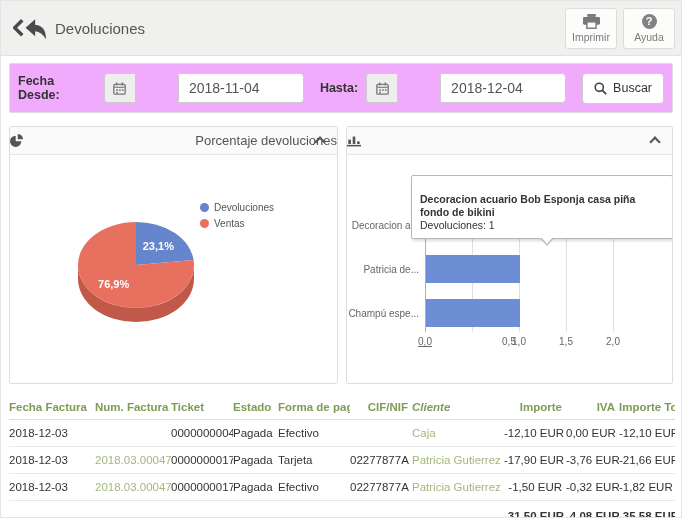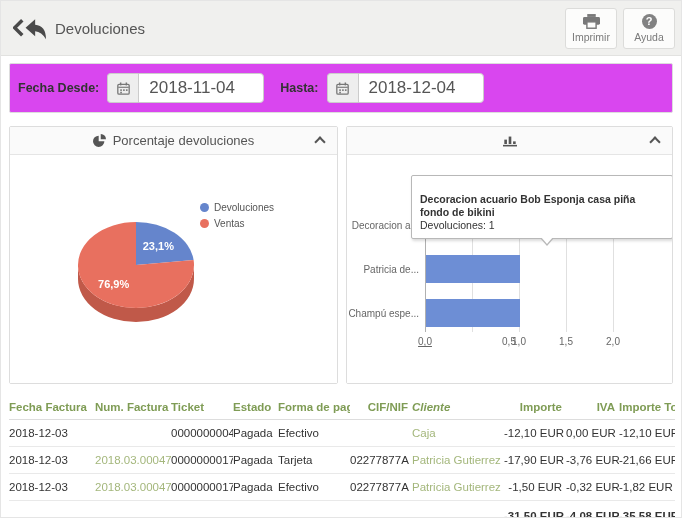--- a/index.html
+++ b/index.html
@@ -12,36 +12,36 @@
   .back-btn { width:34px; height:26px; margin:2px 8px 0 2px; cursor:pointer; flex:0 0 auto; }
   .page-title { font-size:15px; font-weight:400; color:#555; }
   .topbar-actions { position:absolute; right:6px; top:7px; display:flex; gap:6px; }
   .tool-btn { width:52px; height:41px; background:#fcfcfb; border:1px solid #dcdcda; border-radius:3px;
               display:flex; flex-direction:column; align-items:center; justify-content:center; gap:2px;
               font-size:10.5px; color:#7a7a7a; cursor:pointer; }
   .help-circle { width:15px; height:15px; border-radius:50%; background:#828282; color:#fff;
                  font-size:11px; font-weight:bold; line-height:15px; text-align:center; }
 
   
-  .filterbar { margin:7px 8px 0; height:50px; background:#d946ef; border:1px solid #ddd; border-radius:2px;
+  .filterbar { margin:7px 8px 0; height:50px; background:#f0abfc; border:1px solid #ddd; border-radius:2px;
                display:flex; align-items:center; padding:0 8px; }
   .filter-label { font-size:12.5px; font-weight:bold; color:#333; margin-right:8px; }
   .input-group { display:flex; margin-right:16px; }
   .input-addon { width:31px; height:30px; background:#eee; border:1px solid #ccc; border-right:none;
                  border-radius:4px 0 0 4px; display:flex; align-items:center; justify-content:center; cursor:pointer; }
   .date-input { width:126px; height:30px; border:1px solid #ccc; border-radius:0 4px 4px 0;
-                font-size:17px; color:#555; padding:0 10px; font-family:inherit; }
+                font-size:14px; color:#555; padding:0 10px; font-family:inherit;margin-left:43px; }
   .search-btn { height:31px; padding:0 11px; background:#fff; border:1px solid #ccc; border-radius:4px;
                 font-size:12.5px; color:#333; display:flex; align-items:center; gap:6px; cursor:pointer; font-family:inherit; }
 
   
   .charts { display:flex; gap:8px; margin:13px 8px 0; }
   .panel { width:329px; border:1px solid #ddd; border-radius:2px; background:#fff; }
   .panel-head { position:relative; height:28px; background:#fafafa; border-bottom:1px solid #e5e5e5;
-                display:flex; align-items:center; justify-content:center; gap:7px; }
+                display:flex; align-items:center; justify-content:space-between; gap:7px; }
   .panel-title { font-size:13px; color:#555; }
   .chev-up { position:absolute; right:13px; top:11px; width:8px; height:8px;
              border-top:2px solid #555; border-right:2px solid #555; transform:rotate(-45deg); cursor:pointer; }
   .panel-body { position:relative; height:228px; background:#fff; overflow:hidden; }
 
   
   .pie-legend { position:absolute; left:190px; top:44px; }
   .legend-item { display:flex; align-items:center; gap:5px; height:16px; font-size:10px; color:#555; }
   .legend-dot { width:9px; height:9px; border-radius:50%; flex:0 0 auto; }
 
@@ -124,20 +124,27 @@
           <line x1="11.5" y1="0.6" x2="11.5" y2="4.2" stroke="#777" stroke-width="1.8"></line>
           <line x1="1.5" y1="6.5" x2="14.5" y2="6.5" stroke="#777" stroke-width="1.4"></line>
           <rect x="4" y="9" width="2" height="2" fill="#777"></rect>
             <rect x="7.5" y="9" width="2" height="2" fill="#777"></rect>
           <rect x="11" y="9" width="2" height="2" fill="#777"></rect>
             <rect x="4" y="12" width="2" height="2" fill="#777"></rect>
         </svg>
       </span>
       <input class="date-input" type="text" value="2018-12-04" style="">
     </div>
+    <button class="search-btn">
+      <svg width="13" height="13" viewBox="0 0 16 16">
+        <circle cx="6.5" cy="6.5" r="5" fill="none" stroke="#444" stroke-width="2"></circle>
+        <line x1="10.3" y1="10.3" x2="15" y2="15" stroke="#444" stroke-width="2.2"></line>
+      </svg>
+      <span>Buscar</span>
+    </button>
   </div>
 
   <div class="charts">
 
     <div class="panel">
       <div class="panel-head">
         <svg width="13" height="13" viewBox="0 0 16 16">
           <path d="M7 2 A7 7 0 1 0 14 9 L7 9 Z" fill="#555"></path>
           <path d="M9.5 0 A7 7 0 0 1 16 6.5 L9.5 6.5 Z" fill="#555"></path>
         </svg>

